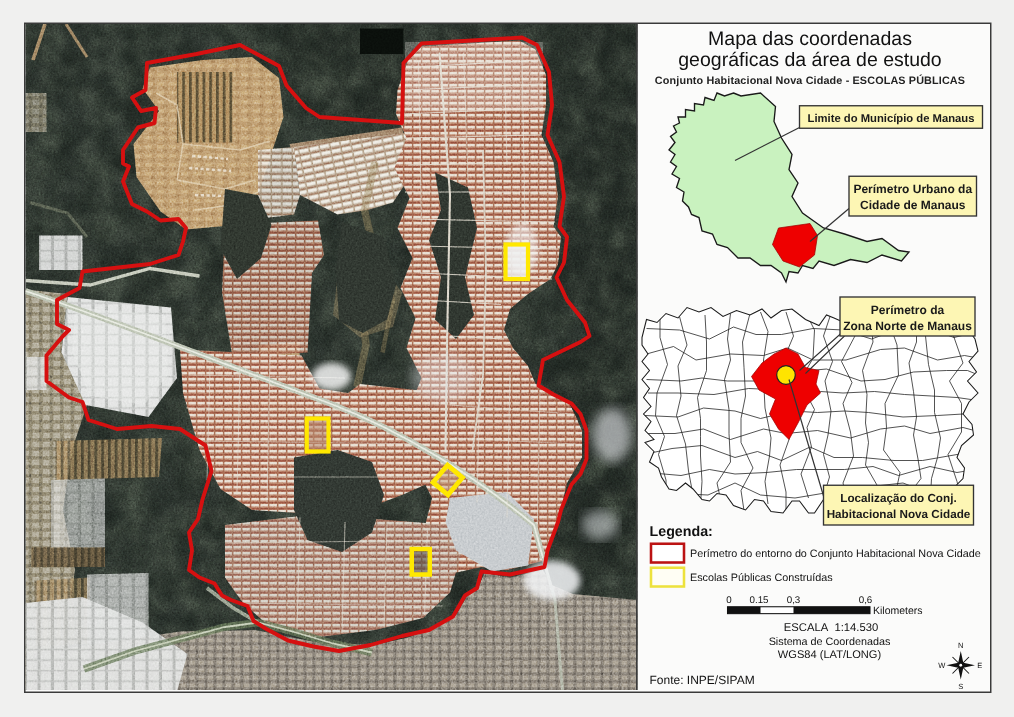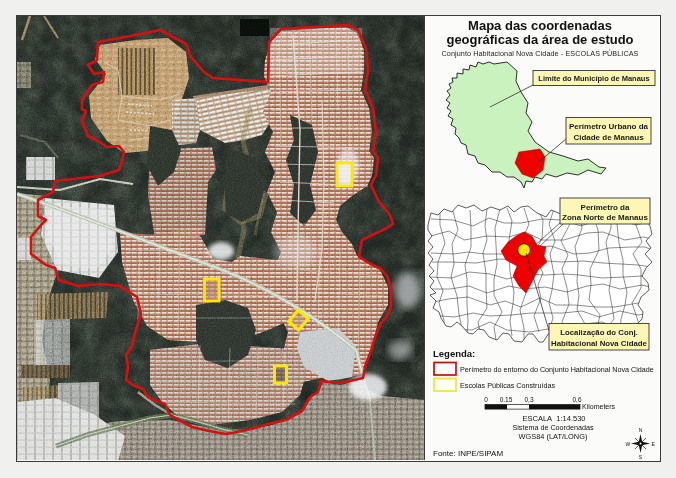--- a/index.html
+++ b/index.html
@@ -258,23 +258,23 @@
 
 <rect x="204.5" y="279" width="14.5" height="22" fill="#b98a70" fill-opacity="0.55" stroke="#ffe800" stroke-width="2.8"></rect>
 
 <rect x="292" y="312.5" width="13" height="15" fill="#c8a27e" fill-opacity="0.45" stroke="#ffe800" stroke-width="3.2" transform="rotate(40 298.5 320)"></rect>
 
 <rect x="274.5" y="366" width="12" height="17" fill="#50493f" fill-opacity="0.55" stroke="#ffe800" stroke-width="3"></rect>
 </svg>
 
 <div class="abs" style="left:424px;top:16px;width:1px;height:444px;background:#3a3a3a;"></div>
 
-<div class="abs" style="left:425px;top:19px;width:230px;text-align:center;font-size:13px;font-weight:bold;color:#111;line-height:14px;white-space:nowrap;">Mapa das coordenadas<br>geográficas da área de estudo</div>
-
-<div class="abs" style="left:425px;top:49px;width:230px;text-align:center;font-size:7.2px;font-weight:normal;color:#222;letter-spacing:0.1px;white-space:nowrap;">Conjunto Habitacional Nova Cidade - ESCOLAS PÚBLICAS</div>
+<div class="abs" style="left:425px;top:19px;width:230px;text-align:center;font-size:13px;font-weight:normal;color:#111;line-height:14px;white-space:nowrap;">Mapa das coordenadas<br>geográficas da área de estudo</div>
+
+<div class="abs" style="left:425px;top:49px;width:230px;text-align:center;font-size:7.2px;font-weight:bold;color:#222;letter-spacing:0.1px;white-space:nowrap;">Conjunto Habitacional Nova Cidade - ESCOLAS PÚBLICAS</div>
 
 <svg class="abs" style="left:425px;top:16px;" width="234" height="444" viewBox="425 16 234 444">
 
   <path d="M489,62 L494,64 507,62 517,71 516,81 521,92 528,103 526,113 532,122 528,131 535,142 549,152 563,156 578,161 588,159 599,167 606,168 601,174 588,170 578,175 567,173 556,177 546,174 542,179 535,177 532,182 526,181 524,188 521,182 514,177 507,177 500,172 492,172 485,165 478,163 475,156 468,154 466,145 461,143 459,138 455,134 456,128 451,125 453,119 448,116 451,111 447,108 450,103 446,100 450,95 447,91 451,88 449,84 453,82 452,78 457,78 457,73 463,74 463,69 469,70 470,65 476,67 478,62 483,64 Z" fill="#c9f2bf" stroke="#1a1a1a" stroke-width="0.9"></path>
 
   <path d="M519,152 L540,149 545,157 543,170 533,178 522,174 515,163 Z" fill="#ee0000" stroke="#a00000" stroke-width="0.5"></path>
 
   <path d="M533,85 L490,107" stroke="#333" stroke-width="0.8" fill="none"></path>
 
   <path d="M566,139 L540,161" stroke="#333" stroke-width="0.8" fill="none"></path>

